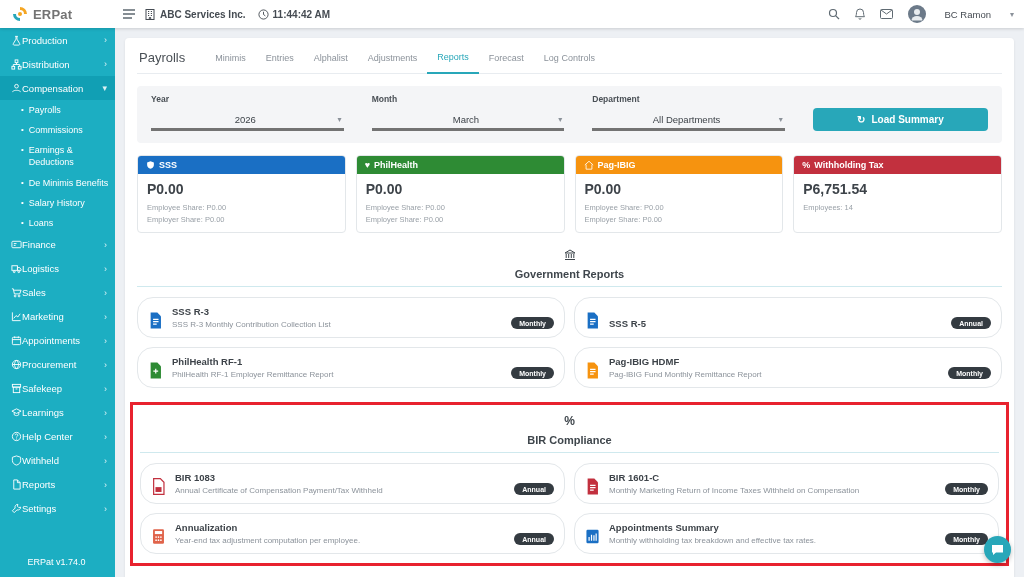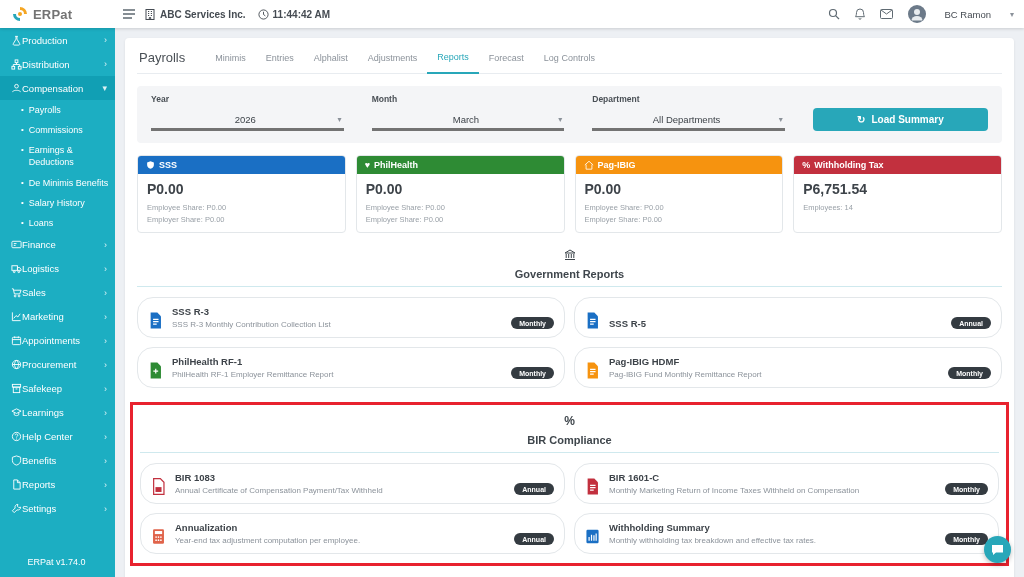--- a/index.html
+++ b/index.html
@@ -259,21 +259,21 @@
         <path d="M4.6 4.6a1.4 1.4 0 1 1 2.2 1.2c-.5.4-.8.6-.8 1.2" stroke="#fff" fill="none"></path>
         <circle cx="6" cy="8.7" r="0.6" fill="#fff"></circle>
       </svg>
     <span class="nlabel">Help Center</span>
     <span class="chev">›</span>
   </div>
   <div class="nav-item">
     <svg width="11" height="11" viewBox="0 0 12 12">
         <path d="M6 1l4.5 1.5v3.5c0 2.5-2 4.5-4.5 5-2.5-.5-4.5-2.5-4.5-5V2.5z" stroke="#fff" fill="none"></path>
       </svg>
-    <span class="nlabel">Benefits</span>
+    <span class="nlabel">Withheld</span>
     <span class="chev">›</span>
   </div>
   <div class="nav-item">
     <svg width="11" height="11" viewBox="0 0 12 12">
         <path d="M3 1h4l3 3v7H3z" stroke="#fff" fill="none"></path>
         <path d="M7 1v3h3" stroke="#fff" fill="none"></path>
       </svg>
     <span class="nlabel">Reports</span>
     <span class="chev">›</span>
   </div>
@@ -480,21 +480,21 @@
               <div class="rdesc">Year-end tax adjustment computation per employee.</div>
             </div>
             <span class="rbadge">Annual</span>
           </div>
           <div class="rcard">
             <svg class="rficon" width="15" height="17" viewBox="0 0 12 14">
                 <rect x="1" y="1.5" width="10" height="11" rx="1" fill="#1a6fc4"></rect>
                 <path d="M3.2 10.5V7.5M5.2 10.5v-5M7.2 10.5V6M9 10.5V4.5" stroke="#fff" fill="none"></path>
               </svg>
             <div class="rtext">
-              <div class="rtitle">Withholding Summary</div>
+              <div class="rtitle">Appointments Summary</div>
               <div class="rdesc">Monthly withholding tax breakdown and effective tax rates.</div>
             </div>
             <span class="rbadge">Monthly</span>
           </div>
         </div>
       </div>
     </div>
 
     <div class="gen-row">
       <span class="sec-glyph">↺</span>

